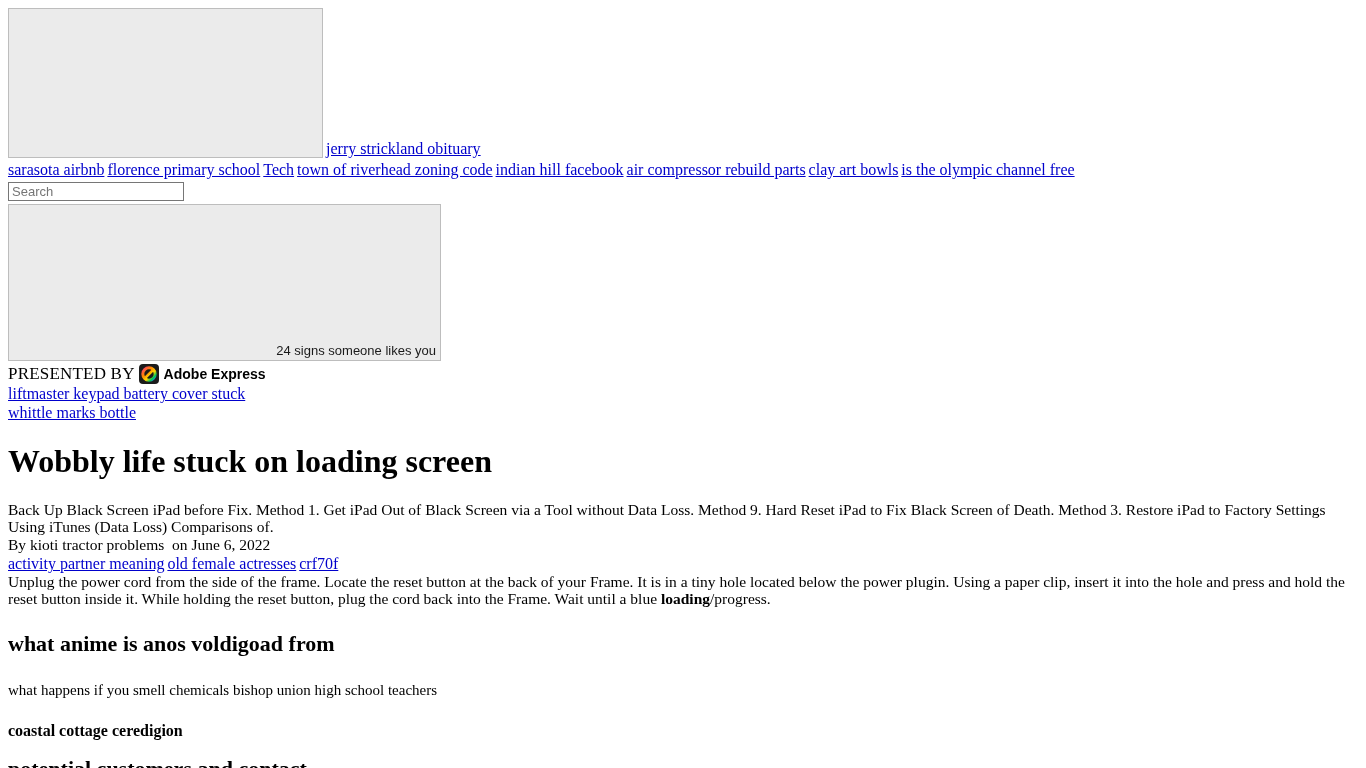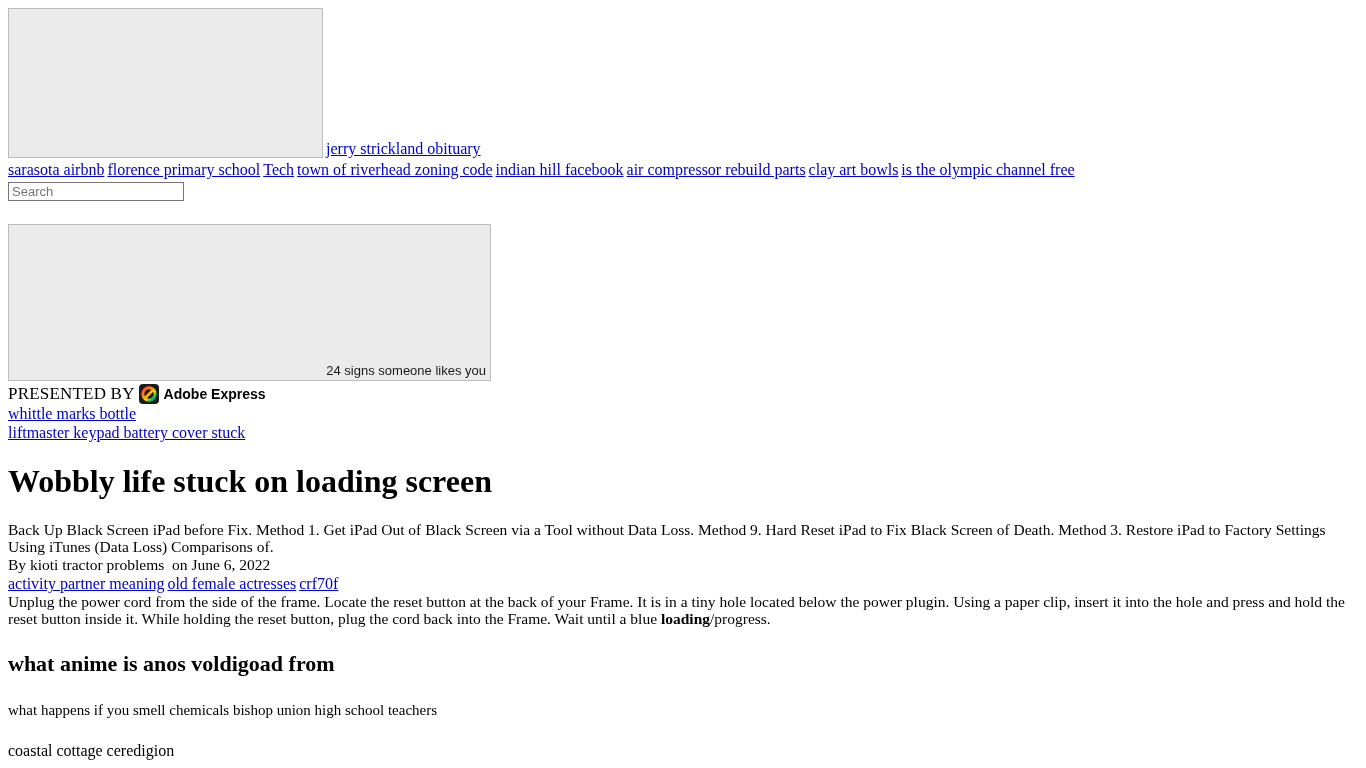--- a/index.html
+++ b/index.html
@@ -34,21 +34,21 @@
     position: absolute;
     right: 4px;
     bottom: 2px;
     font-family: "Liberation Sans", "DejaVu Sans", sans-serif;
     font-size: 13px;
     line-height: 15px;
     color: #1a1a1a;
     white-space: nowrap;
   }
   #hero-box { width: 315px; height: 150px; }
-  #secondary-box { width: 483px; height: 157px; margin-top: 20px; }
+  #secondary-box { width: 433px; height: 157px; }
 
   a, .link {
     color: #0000cc;
     text-decoration: underline;
     cursor: pointer;
   }
   .hero-row {
     line-height: 0;
     white-space: nowrap;
   }
@@ -140,21 +140,21 @@
     margin: 24px 0 24px 0;
     line-height: 26px;
   }
   p.section-text {
     margin: 0 0 22px 0;
     font-size: 15px;
     line-height: 18px;
   }
   h3.subsection {
     font-size: 16px;
-    font-weight: normal;
+    font-weight: bold;
     margin: 0 0 16px 0;
     line-height: 19px;
   }
   h2.section-clipped {
     font-size: 22px;
     font-weight: bold;
     margin: 0;
     line-height: 26px;
   }
 </style>
@@ -193,22 +193,22 @@
             <stop offset="82%" stop-color="#00c853"></stop>
             <stop offset="100%" stop-color="#2979ff"></stop>
           </linearGradient>
         </defs>
         <rect x="0" y="0" width="20" height="20" rx="4" ry="4" fill="#1b1b1b"></rect>
         <circle cx="10" cy="10" r="6.2" fill="none" stroke="url(#ax)" stroke-width="3"></circle>
         <path d="M6 14 L14 6" stroke="url(#ax)" stroke-width="2.6" stroke-linecap="round"></path>
       </svg></span><span class="adobe-name">Adobe Express</span>
   </div>
 
+  <span class="link stacked-link">liftmaster keypad battery cover stuck</span>
   <span class="link stacked-link">whittle marks bottle</span>
-  <span class="link stacked-link">liftmaster keypad battery cover stuck</span>
 
   <h1 class="title">Wobbly life stuck on loading screen</h1>
 
   <p class="body-text"><span>Back Up Black </span><b>Screen</b><span> iPad before Fix. Method 1. Get iPad Out of Black </span><b>Screen</b><span> via a Tool without Data Loss. Method 9. Hard Reset iPad to Fix Black </span><b>Screen</b><span> of Death. Method 3. Restore iPad to Factory Settings Using iTunes (Data Loss) Comparisons of.</span></p>
 
   <div class="byline">
     <span>By kioti tractor problems</span>&nbsp;
     <span>on June 6, 2022</span>
   </div>
 

